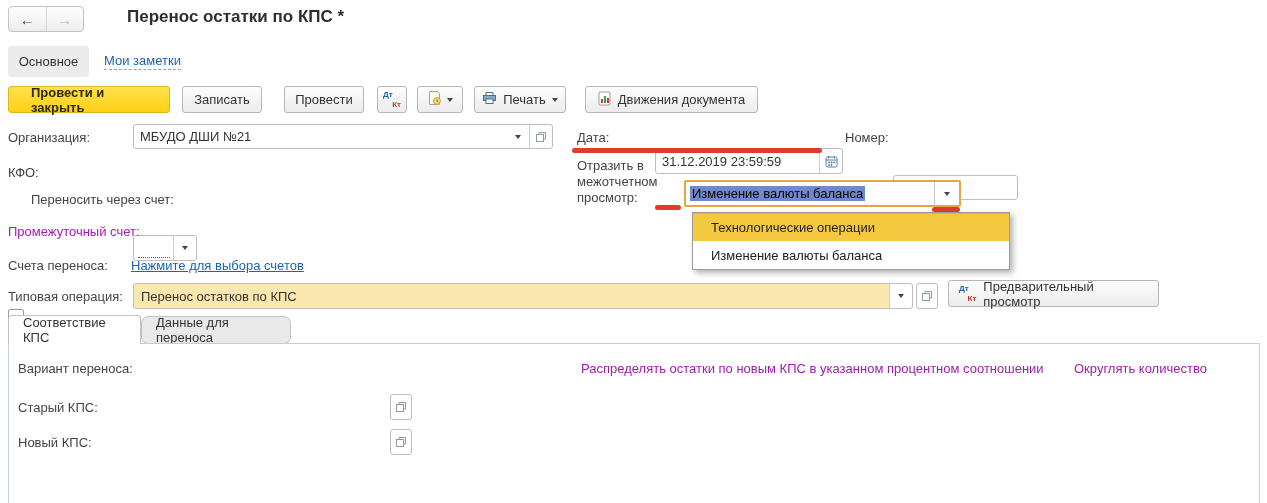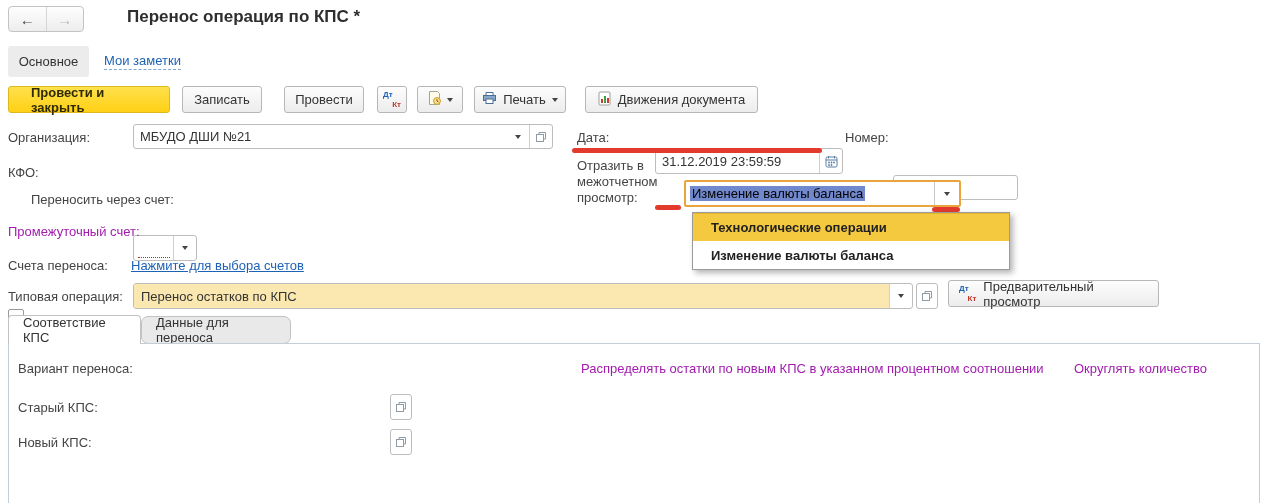--- a/index.html
+++ b/index.html
@@ -51,21 +51,21 @@
 
   .marker { background:#e23b2e; border-radius:3px; height:5px; }
 
   
   .combo-focus { border:2px solid #eaa43c; border-radius:2px; background:#fff; display:flex; align-items:center; height:27px; }
   .combo-focus .txt { flex:1; padding:0 4px; white-space:nowrap; }
   .sel { background:#7189cc; color:#000; padding:0 2px; }
   .combo-focus .seg { border-left:1px solid #c9c9c9; align-self:stretch; width:25px; display:flex; align-items:center; justify-content:center; }
 
   .droplist { background:#fff; border:1px solid #9b9b9b; box-shadow:3px 3px 6px rgba(0,0,0,.3); z-index:5; }
-  .dropitem { height:28px; display:flex; align-items:center; padding-left:18px; color:#222;font-weight:bold; }
+  .dropitem { height:28px; display:flex; align-items:center; padding-left:18px; color:#222; }
   .dropitem.hl { background:#f5c93f; border-top:1px solid #e3b52a; }
 
   .op-field { display:flex; align-items:center; border:1px solid #bdbdbd; border-radius:3px; height:26px; }
   .op-field .txt { flex:1; background:#fbe7b0; align-self:stretch; display:flex; align-items:center; padding:0 7px; border-radius:2px 0 0 2px; }
   .op-field .seg { border-left:1px solid #cfcfcf; }
 
   
   .tab { position:absolute; height:29px; display:flex; align-items:center; justify-content:center; border:1px solid #c2c2c2; border-radius:4px 4px 0 0; padding:0 14px; }
   .tab.active { background:#fff; border-bottom:none; z-index:3; }
   .tab.inactive { background:#e9e9e9; height:28px;border-radius:7px; }
@@ -77,21 +77,21 @@
 <div id="app">
 
   <div class="abs navgroup" style="left:8px; top:6px;">
     <div class="navbtn">
         <span class="arrow-back">←</span>
       </div>
     <div class="navbtn">
         <span class="arrow-fwd">→</span>
       </div>
   </div>
-  <div class="abs page-title" style="left:127px; top:7px;">Перенос операция по КПС *</div>
+  <div class="abs page-title" style="left:127px; top:7px;">Перенос остатки по КПС *</div>
 
   <div class="abs navtab-main" style="left:8px; top:46px;">Основное</div>
   <a class="abs link dashed" style="left:104px; top:53px;">Мои заметки</a>
 
   <div class="abs btn btn-yellow" style="left:8px; top:86px; width:162px;">Провести и закрыть</div>
   <div class="abs btn" style="left:182px; top:86px; width:80px;">Записать</div>
   <div class="abs btn" style="left:284px; top:86px; width:80px;">Провести</div>
   <div class="abs btn" style="left:377px; top:86px; width:30px; padding:0;">
     <span class="dtkt">
       <span class="dt">Дт</span>

